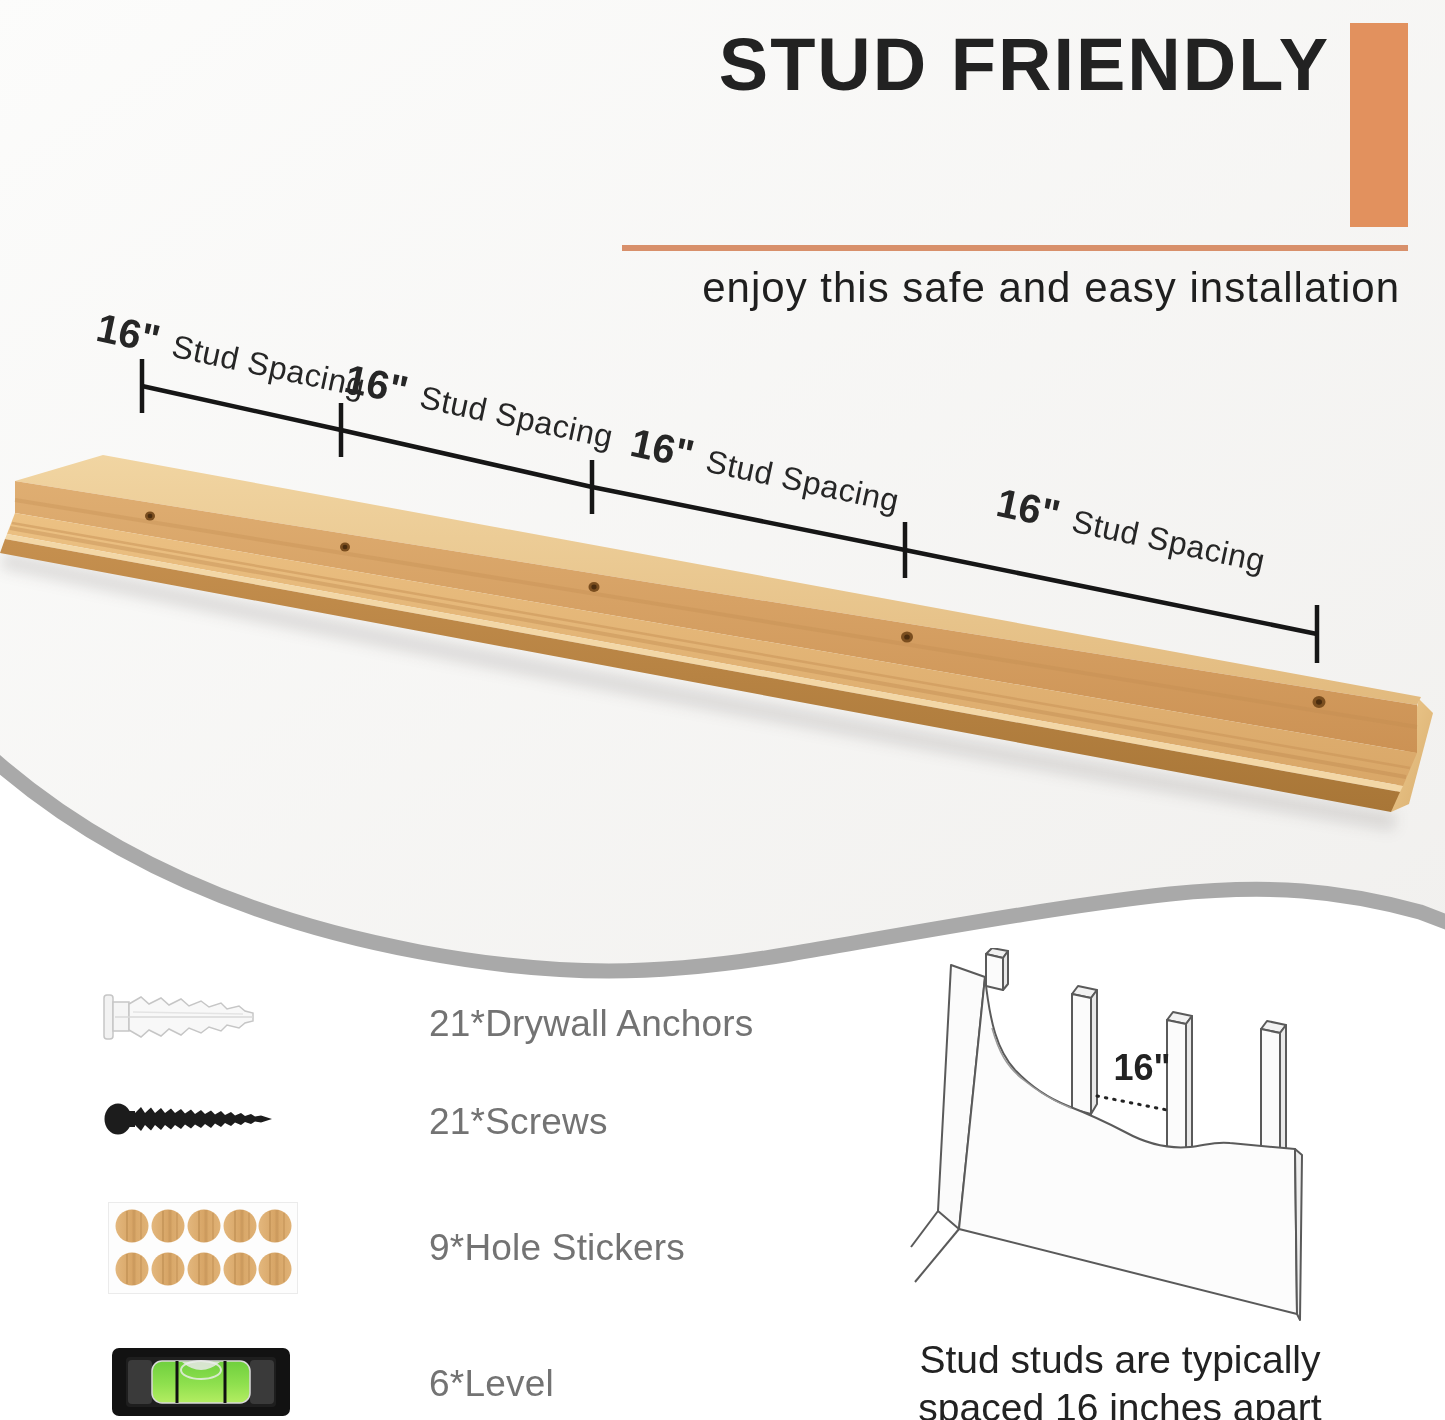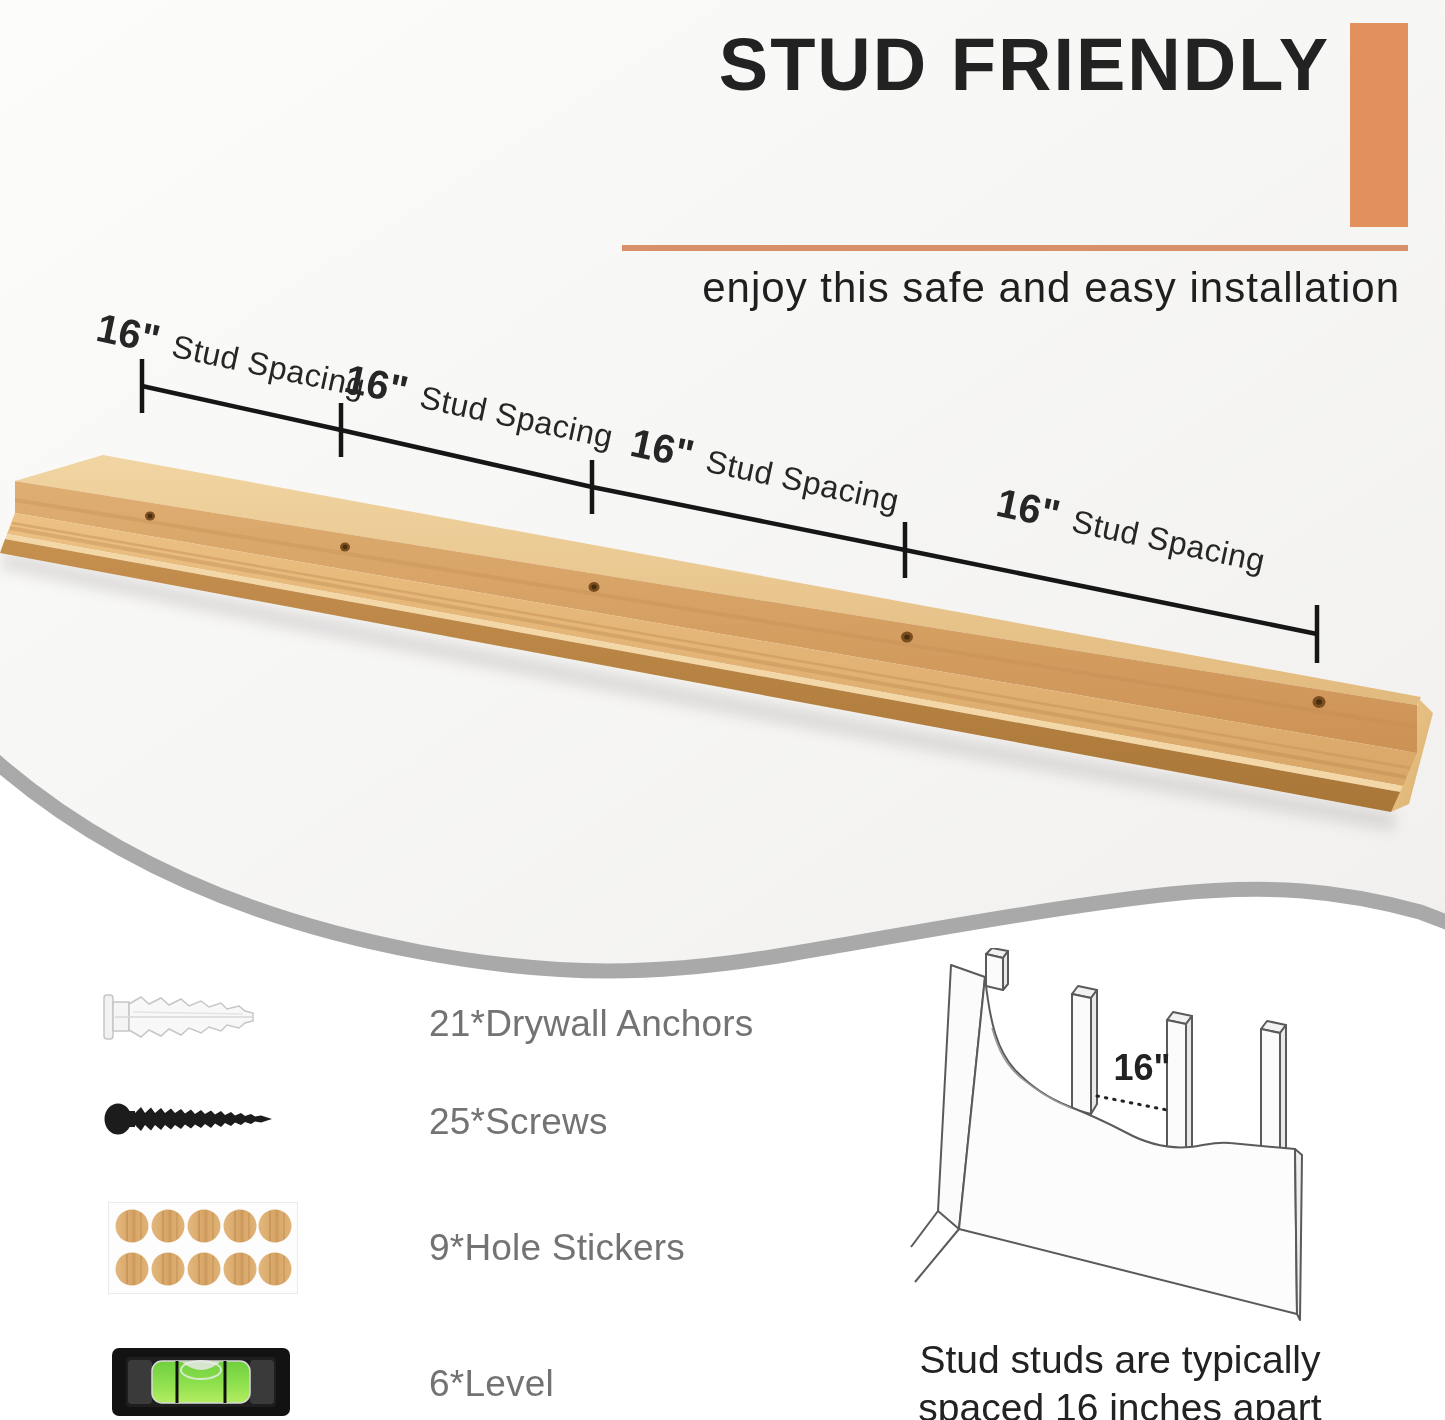--- a/index.html
+++ b/index.html
@@ -209,21 +209,21 @@
   <rect x="16" y="12" width="24" height="44" rx="4" fill="#3a3a3a"></rect>
   <rect x="138" y="12" width="24" height="44" rx="4" fill="#3a3a3a"></rect>
   <rect x="40" y="13" width="98" height="42" rx="10" fill="url(#vialG)" stroke="#d9d9d9" stroke-width="1.5"></rect>
   <path d="M70,14 Q89,30 108,14 Z" fill="#e9e9e9" fill-opacity=".85"></path>
   <ellipse cx="89" cy="22" rx="20" ry="9" fill="none" stroke="#eeeeee" stroke-opacity=".8" stroke-width="2"></ellipse>
   <line x1="65" y1="13" x2="65" y2="55" stroke="#101010" stroke-width="3"></line>
   <line x1="113" y1="13" x2="113" y2="55" stroke="#101010" stroke-width="3"></line>
 </svg>
 
 <div class="item-label" style="top:1002px">21*Drywall Anchors</div>
-<div class="item-label" style="top:1100px">25*Screws</div>
+<div class="item-label" style="top:1100px">21*Screws</div>
 <div class="item-label" style="top:1226px">9*Hole Stickers</div>
 <div class="item-label" style="top:1362px">6*Level</div>
 
 <svg class="abs" style="left:895px;top:948px" width="450" height="395" viewBox="0 0 450 395">
   <g stroke="#5a5a5a" stroke-width="2" stroke-linejoin="round">
 
     <g>
       <polygon points="91,6 97,0 113,3 108,10" fill="#f2f2f2"></polygon>
       <polygon points="108,10 113,3 113,36 108,42" fill="#e9e9e9"></polygon>
       <polygon points="91,6 108,10 108,42 91,38" fill="#fbfbfb"></polygon>

